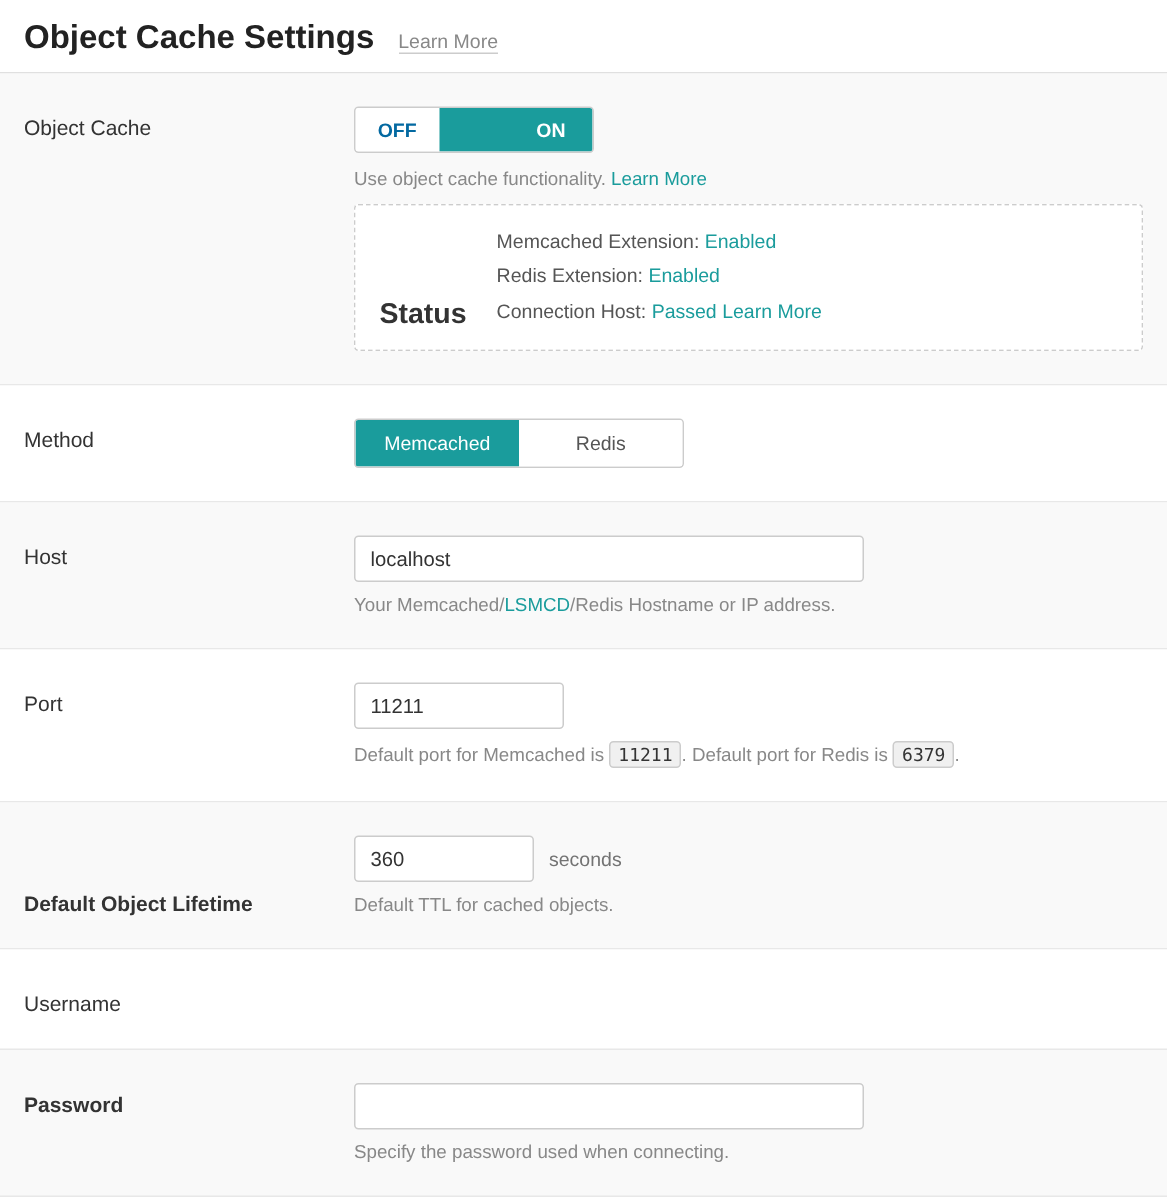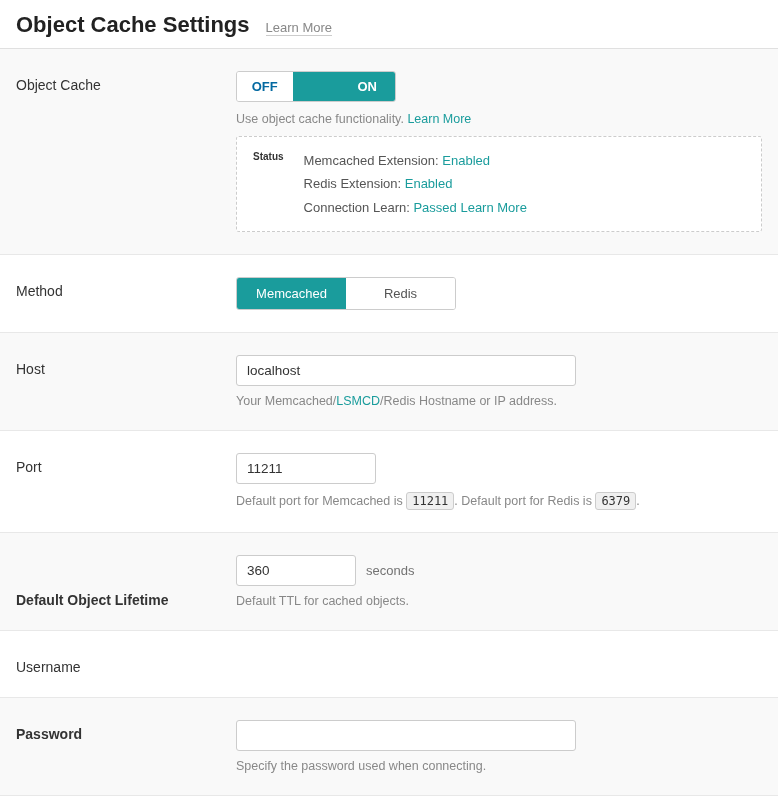--- a/index.html
+++ b/index.html
@@ -108,24 +108,25 @@
       border-radius: 3px;
       padding: 12px 16px;
       margin-top: 10px;
       display: flex;
       gap: 20px;
       background: #fff;
     }
 
     .status-label {
       font-weight: 700;
-      font-size: 10px;
+      font-size: 19px;
       color: #333;
       white-space: nowrap;
       padding-top: 2px;
+      margin-top: 48px;
     }
 
     .status-lines {
       font-size: 13px;
       line-height: 1.8;
       color: #555;
     }
 
     .status-value-green {
       color: #1a9c9c;
@@ -229,21 +230,21 @@
     <div class="status-box">
       <div class="status-label">Status</div>
       <div class="status-lines">
         <div>
           <span>Memcached Extension: </span><span class="status-value-green">Enabled</span>
         </div>
         <div>
           <span>Redis Extension: </span><span class="status-value-green">Enabled</span>
         </div>
         <div>
-          <span>Connection Learn: </span><span class="status-value-green">Passed</span> <a href="#" class="status-link">Learn More</a>
+          <span>Connection Host: </span><span class="status-value-green">Passed</span> <a href="#" class="status-link">Learn More</a>
         </div>
       </div>
     </div>
   </div>
 </div>
 
 <div class="settings-row">
   <div class="row-label">Method</div>
   <div class="row-content">
     <div class="method-group">

